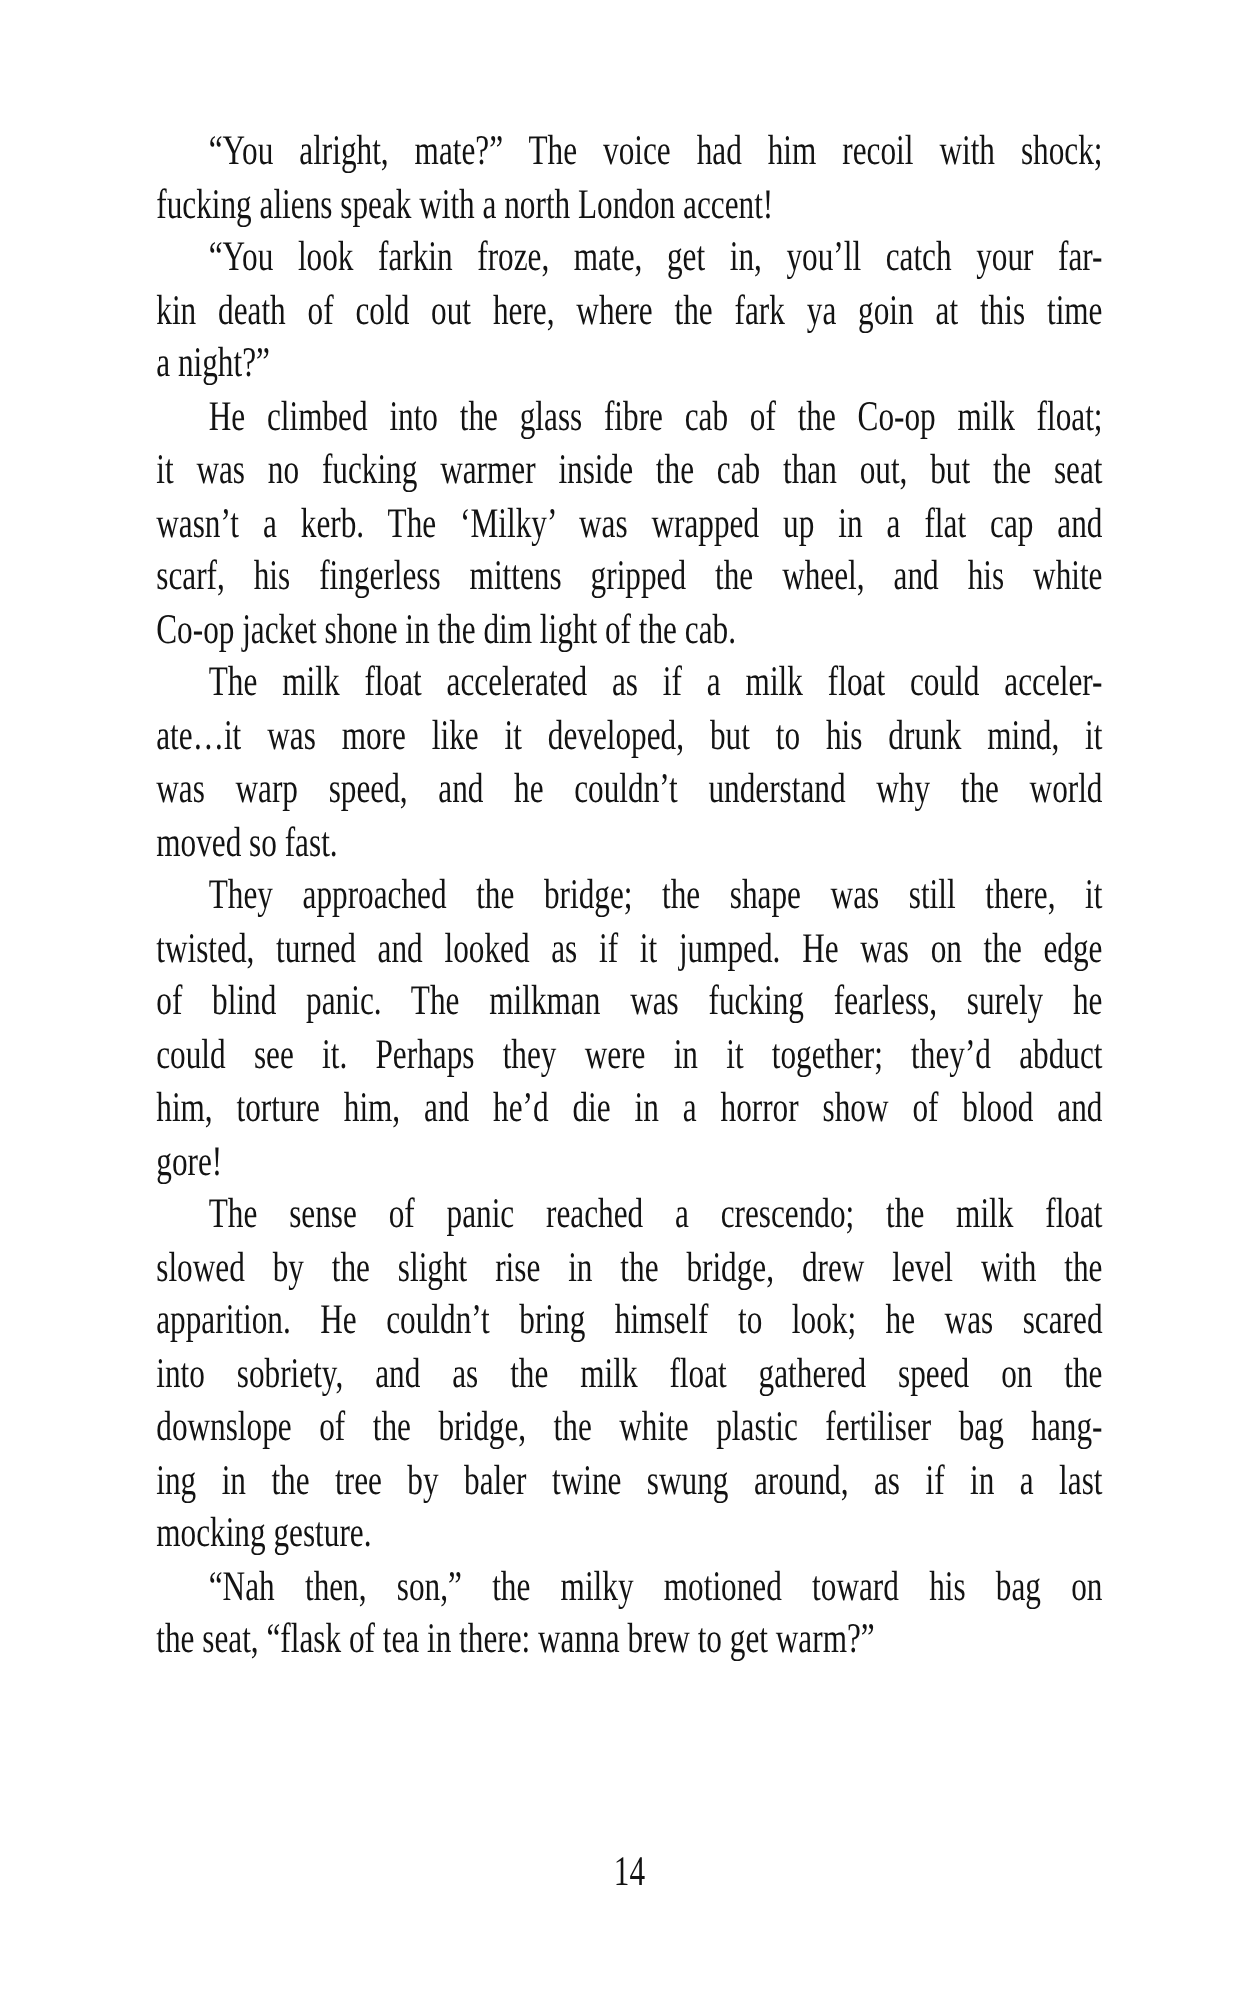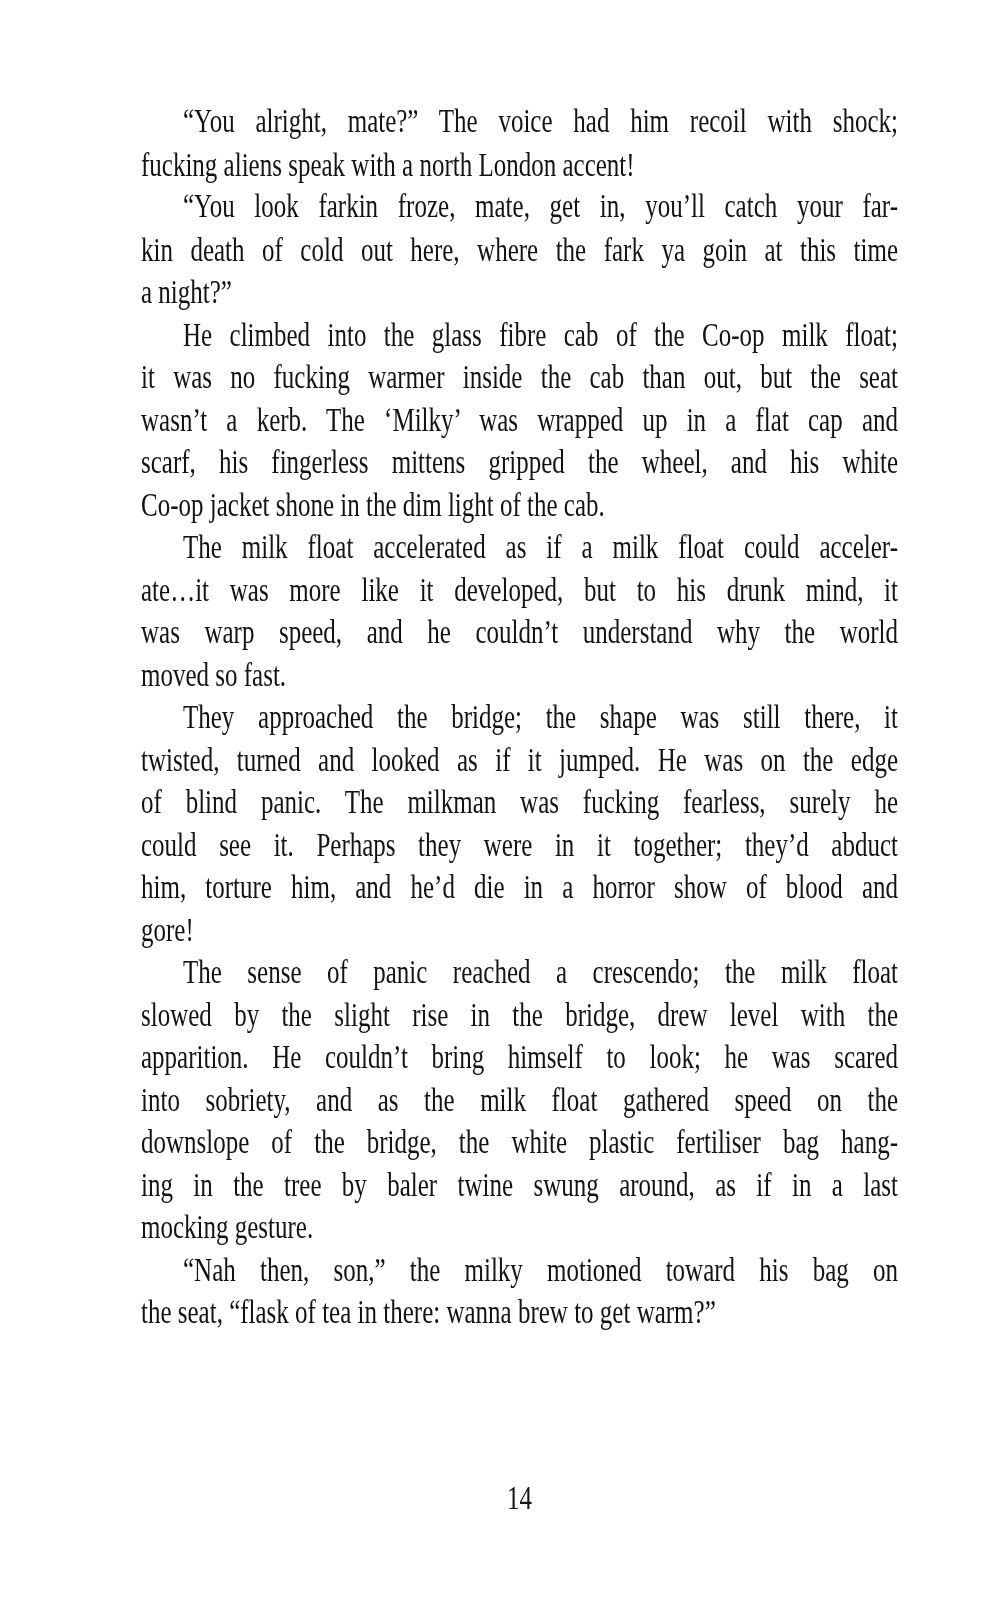--- a/index.html
+++ b/index.html
@@ -12,21 +12,20 @@
     height: 1598px;
     position: relative;
     overflow: hidden;
     font-family: "Liberation Serif", "DejaVu Serif", serif;
     color: #131313;
   }
   .page {
     position: absolute;
     inset: 0;
     background: #ffffff;
-    margin-left: 16px;
   }
   
   .text-block {
     position: absolute;
     left: 125px;
     top: 100px;
     width: 757px;
     font-size: 25px;
     line-height: 31.5px;
     transform: scaleY(1.35);

